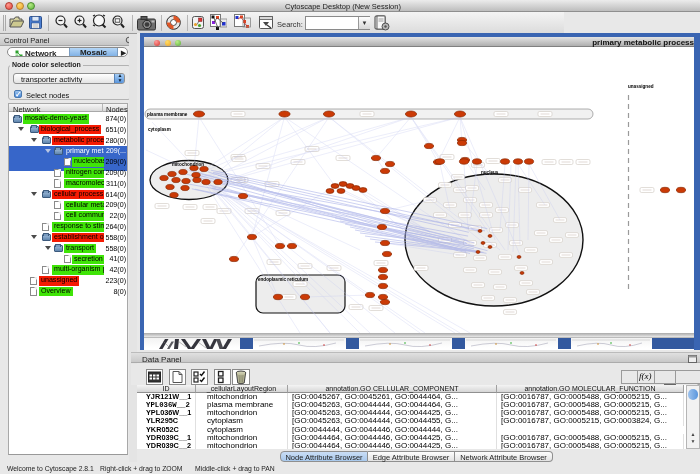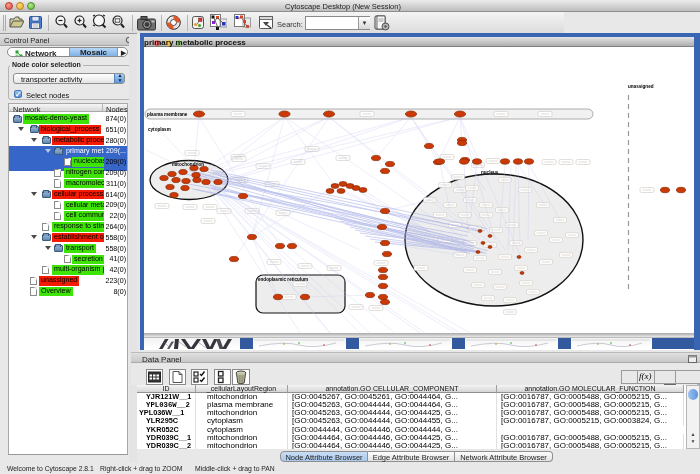--- a/index.html
+++ b/index.html
@@ -34,21 +34,21 @@
 .fold{position:absolute;top:2px;width:9px;height:7px;background:linear-gradient(#9db9d8,#5f85ad);border:1px solid #3c5a7d;border-radius:1px;}
 .fold:before{content:"";position:absolute;left:0;top:-2px;width:4px;height:2px;background:#7b9cc0;border:1px solid #3c5a7d;border-bottom:none;border-radius:1px 1px 0 0;}
 .file{position:absolute;top:1px;width:6.5px;height:8.5px;background:#fff;border:1px solid #8a8a8a;}
 .file:before{content:"";position:absolute;right:-1px;top:-1px;border-left:3px solid transparent;border-top:3px solid #e8e8e8;}
 .splitter{position:absolute;left:129px;top:34px;width:8px;height:440px;background:#e4e4e4;}
 .desktop{position:absolute;left:137px;top:33px;width:563px;height:317px;background:#e8e8e8;overflow:hidden;}
 .frame{position:absolute;left:3px;top:0;width:560px;height:317px;background:#fff;
  border-left:4px solid #3a65b2;border-right:6px solid #3a65b2;border-top:4px solid #3a65b2;}
 .ftitle{position:absolute;left:0;top:0;width:550px;height:10px;background:linear-gradient(#e3e3e3,#aeaeae);border-bottom:1px solid #808080;}
 .ftl{position:absolute;top:2.6px;width:6px;height:6px;border-radius:50%;}
-.ftxt{position:absolute;left:0;right:0;top:1px;text-align:left;font-size:8px;font-weight:bold;color:#111;}
+.ftxt{position:absolute;left:0;right:0;top:1px;text-align:right;font-size:8px;font-weight:bold;color:#111;}
 .dph{position:absolute;left:131px;top:352px;width:569px;height:11px;background:linear-gradient(#e0e0e0,#c8c8c8);border-top:1px solid #bbb;border-bottom:1px solid #ababab;font-size:8px;color:#222;}
 .dtool{position:absolute;left:131px;top:364px;width:569px;height:21px;background:#e8e8e8;}
 .dbtn2{position:absolute;top:6px;width:14px;height:14px;background:#e8e8e8;border:1px solid #9a9a9a;padding-left:41px;}
 .dtable{position:absolute;left:137px;top:385px;width:549px;height:64px;background:#fff;overflow:hidden;font-size:8px;}
 .th{position:absolute;top:0;height:8px;background:linear-gradient(#f4f4f4,#d6d6d6);border-right:1px solid #a0a0a0;border-bottom:1px solid #909090;text-align:center;color:#111;line-height:8px;font-size:7px;}
 .td{position:absolute;height:8.15px;line-height:8.3px;border-right:1px solid #e0e0e0;white-space:nowrap;overflow:hidden;color:#000;}
 .vscroll{position:absolute;left:686px;top:385px;width:14px;height:64px;background:#f2f2f2;border:1px solid #b5b5b5;}
 .tabrow{position:absolute;left:137px;top:449px;width:563px;height:14px;font-size:7.5px;}
 .btab{position:absolute;top:2px;height:11px;line-height:11px;text-align:center;border:1px solid #8f8f8f;background:linear-gradient(#fdfdfd,#e2e2e2);color:#222;}
 .statusbar{position:absolute;left:0;top:462px;width:700px;height:12px;background:#e8e8e8;font-size:6.8px;color:#222;}
@@ -758,21 +758,21 @@
 <div class="th" style="left:151px;width:209px;">annotation.GO CELLULAR_COMPONENT</div>
 <div class="th" style="left:360px;width:187px;">annotation.GO MOLECULAR_FUNCTION</div>
 <div class="td" style="left:0px;top:8px;width:59px;padding-left:9px;font-weight:bold;font-size:7.3px;">YJR121W__1</div>
 <div class="td" style="left:59px;top:8px;width:92px;padding-left:11px;">mitochondrion</div>
 <div class="td" style="left:151px;top:8px;width:209px;padding-left:4px;">[GO:0045267, GO:0045261, GO:0044464, G...</div>
 <div class="td" style="left:360px;top:8px;width:187px;padding-left:4px;">[GO:0016787, GO:0005488, GO:0005215, G...</div>
 <div class="td" style="left:0px;top:16.15px;width:59px;padding-left:9px;font-weight:bold;font-size:7.3px;font-family:Liberation Mono, monospace;">YPL036W__2</div>
 <div class="td" style="left:59px;top:16.15px;width:92px;padding-left:11px;">plasma membrane</div>
 <div class="td" style="left:151px;top:16.15px;width:209px;padding-left:4px;">[GO:0045263, GO:0044444, GO:0044464, G...</div>
 <div class="td" style="left:360px;top:16.15px;width:187px;padding-left:4px;">[GO:0016787, GO:0005488, GO:0005215, G...</div>
-<div class="td" style="left:0px;top:24.299999999999997px;width:59px;padding-left:2px;font-weight:bold;font-size:7.3px;">YPL036W__1</div>
+<div class="td" style="left:0px;top:24.299999999999997px;width:59px;padding-left:9px;font-weight:bold;font-size:7.3px;">YPL036W__1</div>
 <div class="td" style="left:59px;top:24.299999999999997px;width:92px;padding-left:11px;">mitochondrion</div>
 <div class="td" style="left:151px;top:24.299999999999997px;width:209px;padding-left:4px;">[GO:0045263, GO:0044444, GO:0044425, G...</div>
 <div class="td" style="left:360px;top:24.299999999999997px;width:187px;padding-left:4px;">[GO:0016787, GO:0005488, GO:0005215, G...</div>
 <div class="td" style="left:0px;top:32.449999999999996px;width:59px;padding-left:9px;font-weight:bold;font-size:7.3px;">YLR295C</div>
 <div class="td" style="left:59px;top:32.449999999999996px;width:92px;padding-left:11px;">cytoplasm</div>
 <div class="td" style="left:151px;top:32.449999999999996px;width:209px;padding-left:4px;">[GO:0045263, GO:0044444, GO:0044455, G...</div>
 <div class="td" style="left:360px;top:32.449999999999996px;width:187px;padding-left:4px;">[GO:0016787, GO:0005215, GO:0003824, G...</div>
 <div class="td" style="left:0px;top:40.599999999999994px;width:59px;padding-left:9px;font-weight:bold;font-size:7.3px;">YKR052C</div>
 <div class="td" style="left:59px;top:40.599999999999994px;width:92px;padding-left:11px;">cytoplasm</div>
 <div class="td" style="left:151px;top:40.599999999999994px;width:209px;padding-left:4px;">[GO:0044444, GO:0044446, GO:0044444, G...</div>

